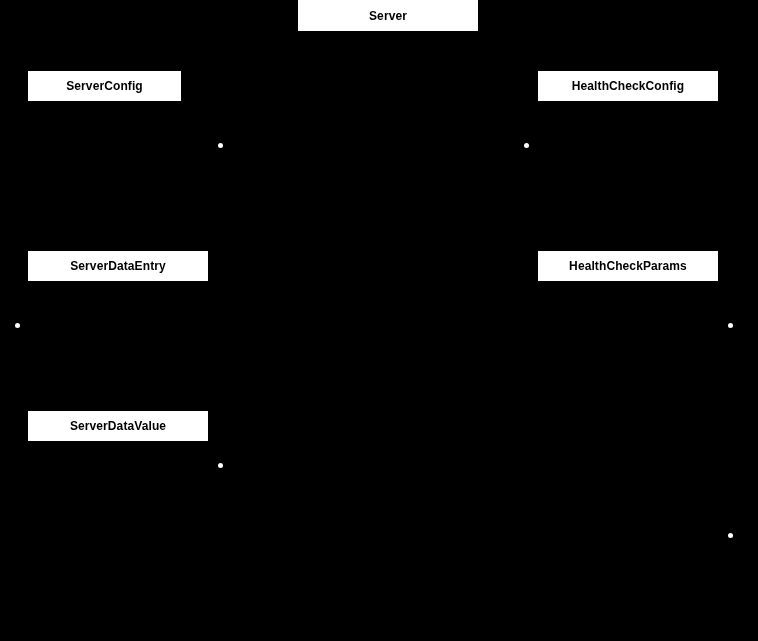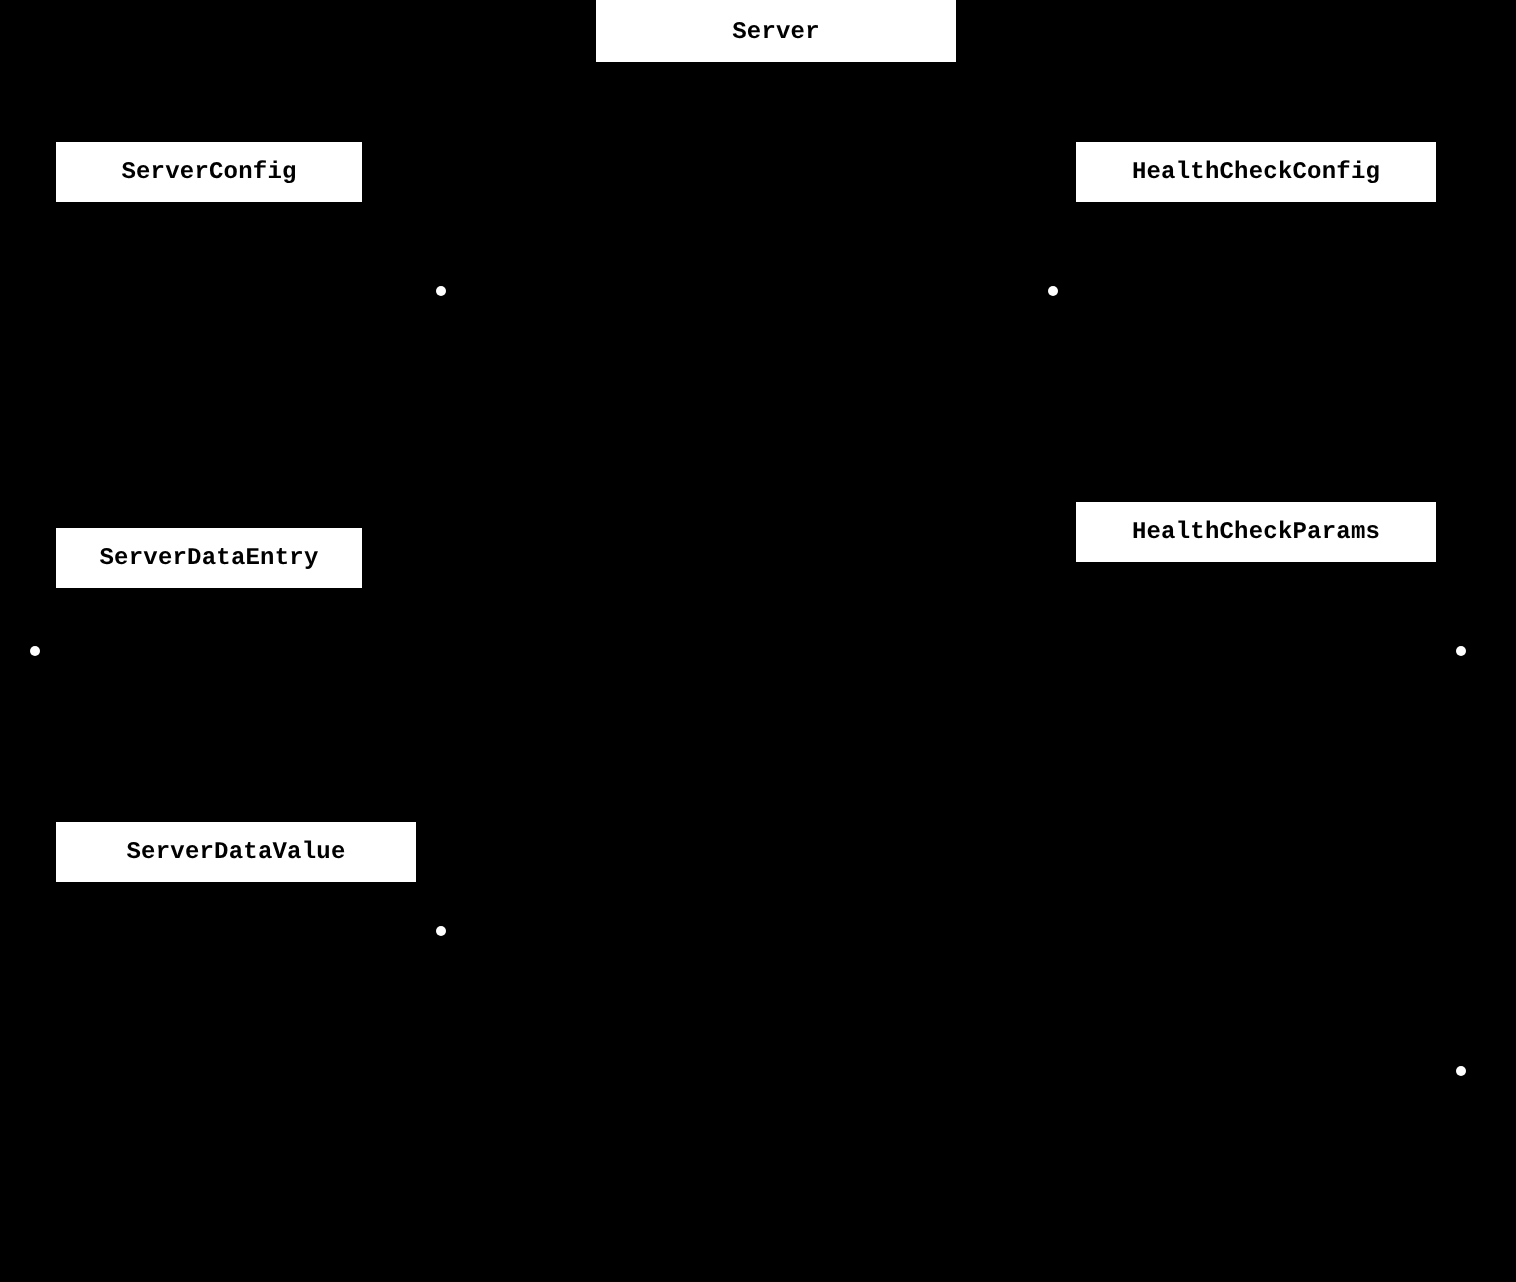--- a/index.html
+++ b/index.html
@@ -7,21 +7,21 @@
     margin: 0;
     padding: 0;
     background: #000000;
   }
   #diagram-canvas {
     position: relative;
     width: 758px;
     height: 641px;
     background: #000000;
     overflow: hidden;
-    font-family: Liberation Mono, monospace;
+    font-family: Liberation Sans, sans-serif;
   }
   .node-box {
     position: absolute;
     background: #ffffff;
     color: #000000;
     box-sizing: border-box;
     display: flex;
     align-items: center;
     justify-content: center;
     text-align: center;
@@ -65,21 +65,21 @@
   </div>
 
   <div class="node-box" style="left:28px; top:71px; width:153px; height:30px;">
     <span class="node-label">ServerConfig</span>
   </div>
 
   <div class="node-box" style="left:538px; top:71px; width:180px; height:30px;">
     <span class="node-label">HealthCheckConfig</span>
   </div>
 
-  <div class="node-box" style="left:28px; top:264px; width:153px; height:30px;">
+  <div class="node-box" style="left:28px; top:251px; width:180px; height:30px;">
     <span class="node-label">ServerDataEntry</span>
   </div>
 
   <div class="node-box" style="left:538px; top:251px; width:180px; height:30px;">
     <span class="node-label">HealthCheckParams</span>
   </div>
 
   <div class="node-box" style="left:28px; top:391px; width:180px; height:30px;margin-top:20px;">
     <span class="node-label">ServerDataValue</span>
   </div>

